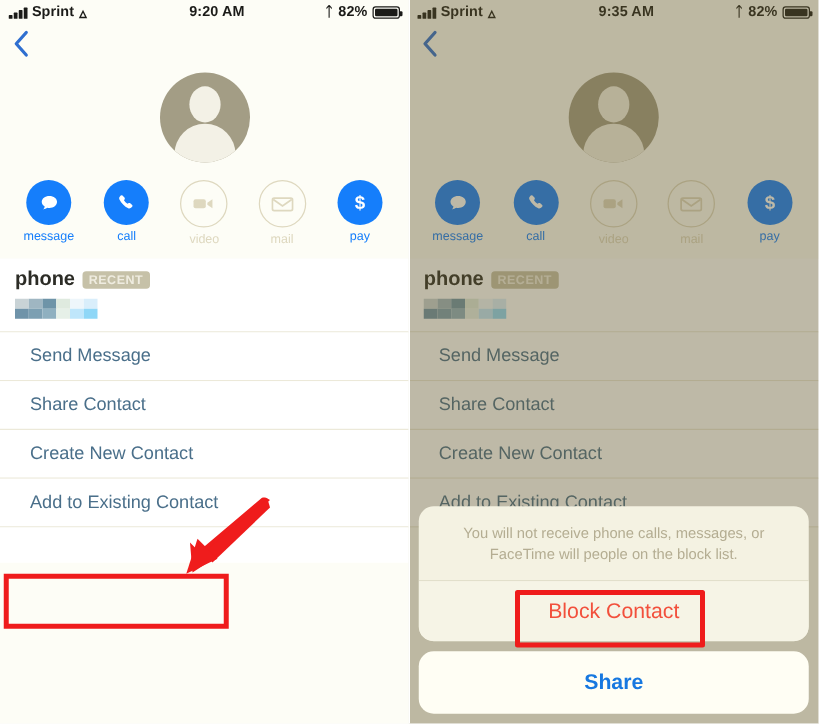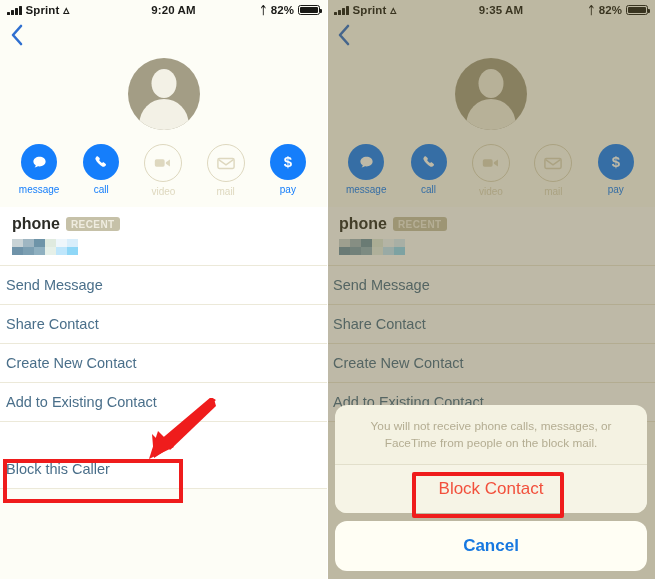--- a/index.html
+++ b/index.html
@@ -147,21 +147,21 @@
   }
   .redacted {
     margin-top: 6px; display: grid;
     grid-template-columns: repeat(6, 11px);
     grid-template-rows: 8px 8px; width: 66px;
   }
   .redacted span { display:block; }
 
   .list-item {
     height: 38px; display: flex; align-items: center;
-    padding: 0 6px; font-size: 14.5px; color: #4a6f8a;
+    padding: 0 24px; font-size: 14.5px; color: #4a6f8a;
     border-bottom: 1px solid #ece9d9; background: #ffffff;
   }
   .list-item.block-row { border-bottom: 1px solid #ece9d9; }
   .spacer-gap { height: 28px; background: #ffffff; }
   .tail-fill { background: #ffffff; height: 100%; }
 
   
 
   
   .highlight-box {
@@ -325,23 +325,20 @@
         </div>
         <div class="list-item">
           <span>Create New Contact</span>
         </div>
         <div class="list-item">
           <span>Add to Existing Contact</span>
         </div>
 
         <div class="spacer-gap"></div>
 
-        <div class="list-item block-row">
-          <span>Block this Caller</span>
-        </div>
         <div class="tail-fill"></div>
       </div>
 
       <div class="arrow-annot">
         <svg width="90" height="64" viewBox="0 0 90 64">
           <path d="M86 2 L34 46 L44 47 L24 60 L22 36 L29 43 L81 -1 Z" fill="#ef1c1c"></path>
           <path d="M84 1 L33 44 L40 52 L86 8 Z" fill="#ef1c1c"></path>
           <polygon points="19,61 44,49 28,33" fill="#ef1c1c"></polygon>
         </svg>
       </div>
@@ -470,23 +467,23 @@
         <div class="list-item">
           <span>Add to Existing Contact</span>
         </div>
         <div class="tail-fill"></div>
       </div>
 
       <div class="dim-overlay"></div>
 
       <div class="action-sheet">
         <div class="sheet-group">
-          <div class="sheet-message">You will not receive phone calls, messages, or FaceTime from people on the block mail.</div>
+          <div class="sheet-message">You will not receive phone calls, messages, or FaceTime will people on the block list.</div>
           <div class="sheet-action">Block Contact</div>
         </div>
-        <div class="sheet-cancel">Cancel</div>
+        <div class="sheet-cancel">Share</div>
       </div>
 
       <div class="highlight-box-sheet"></div>
     </div>
   </div>
 
 </div>
 
 </body></html>

